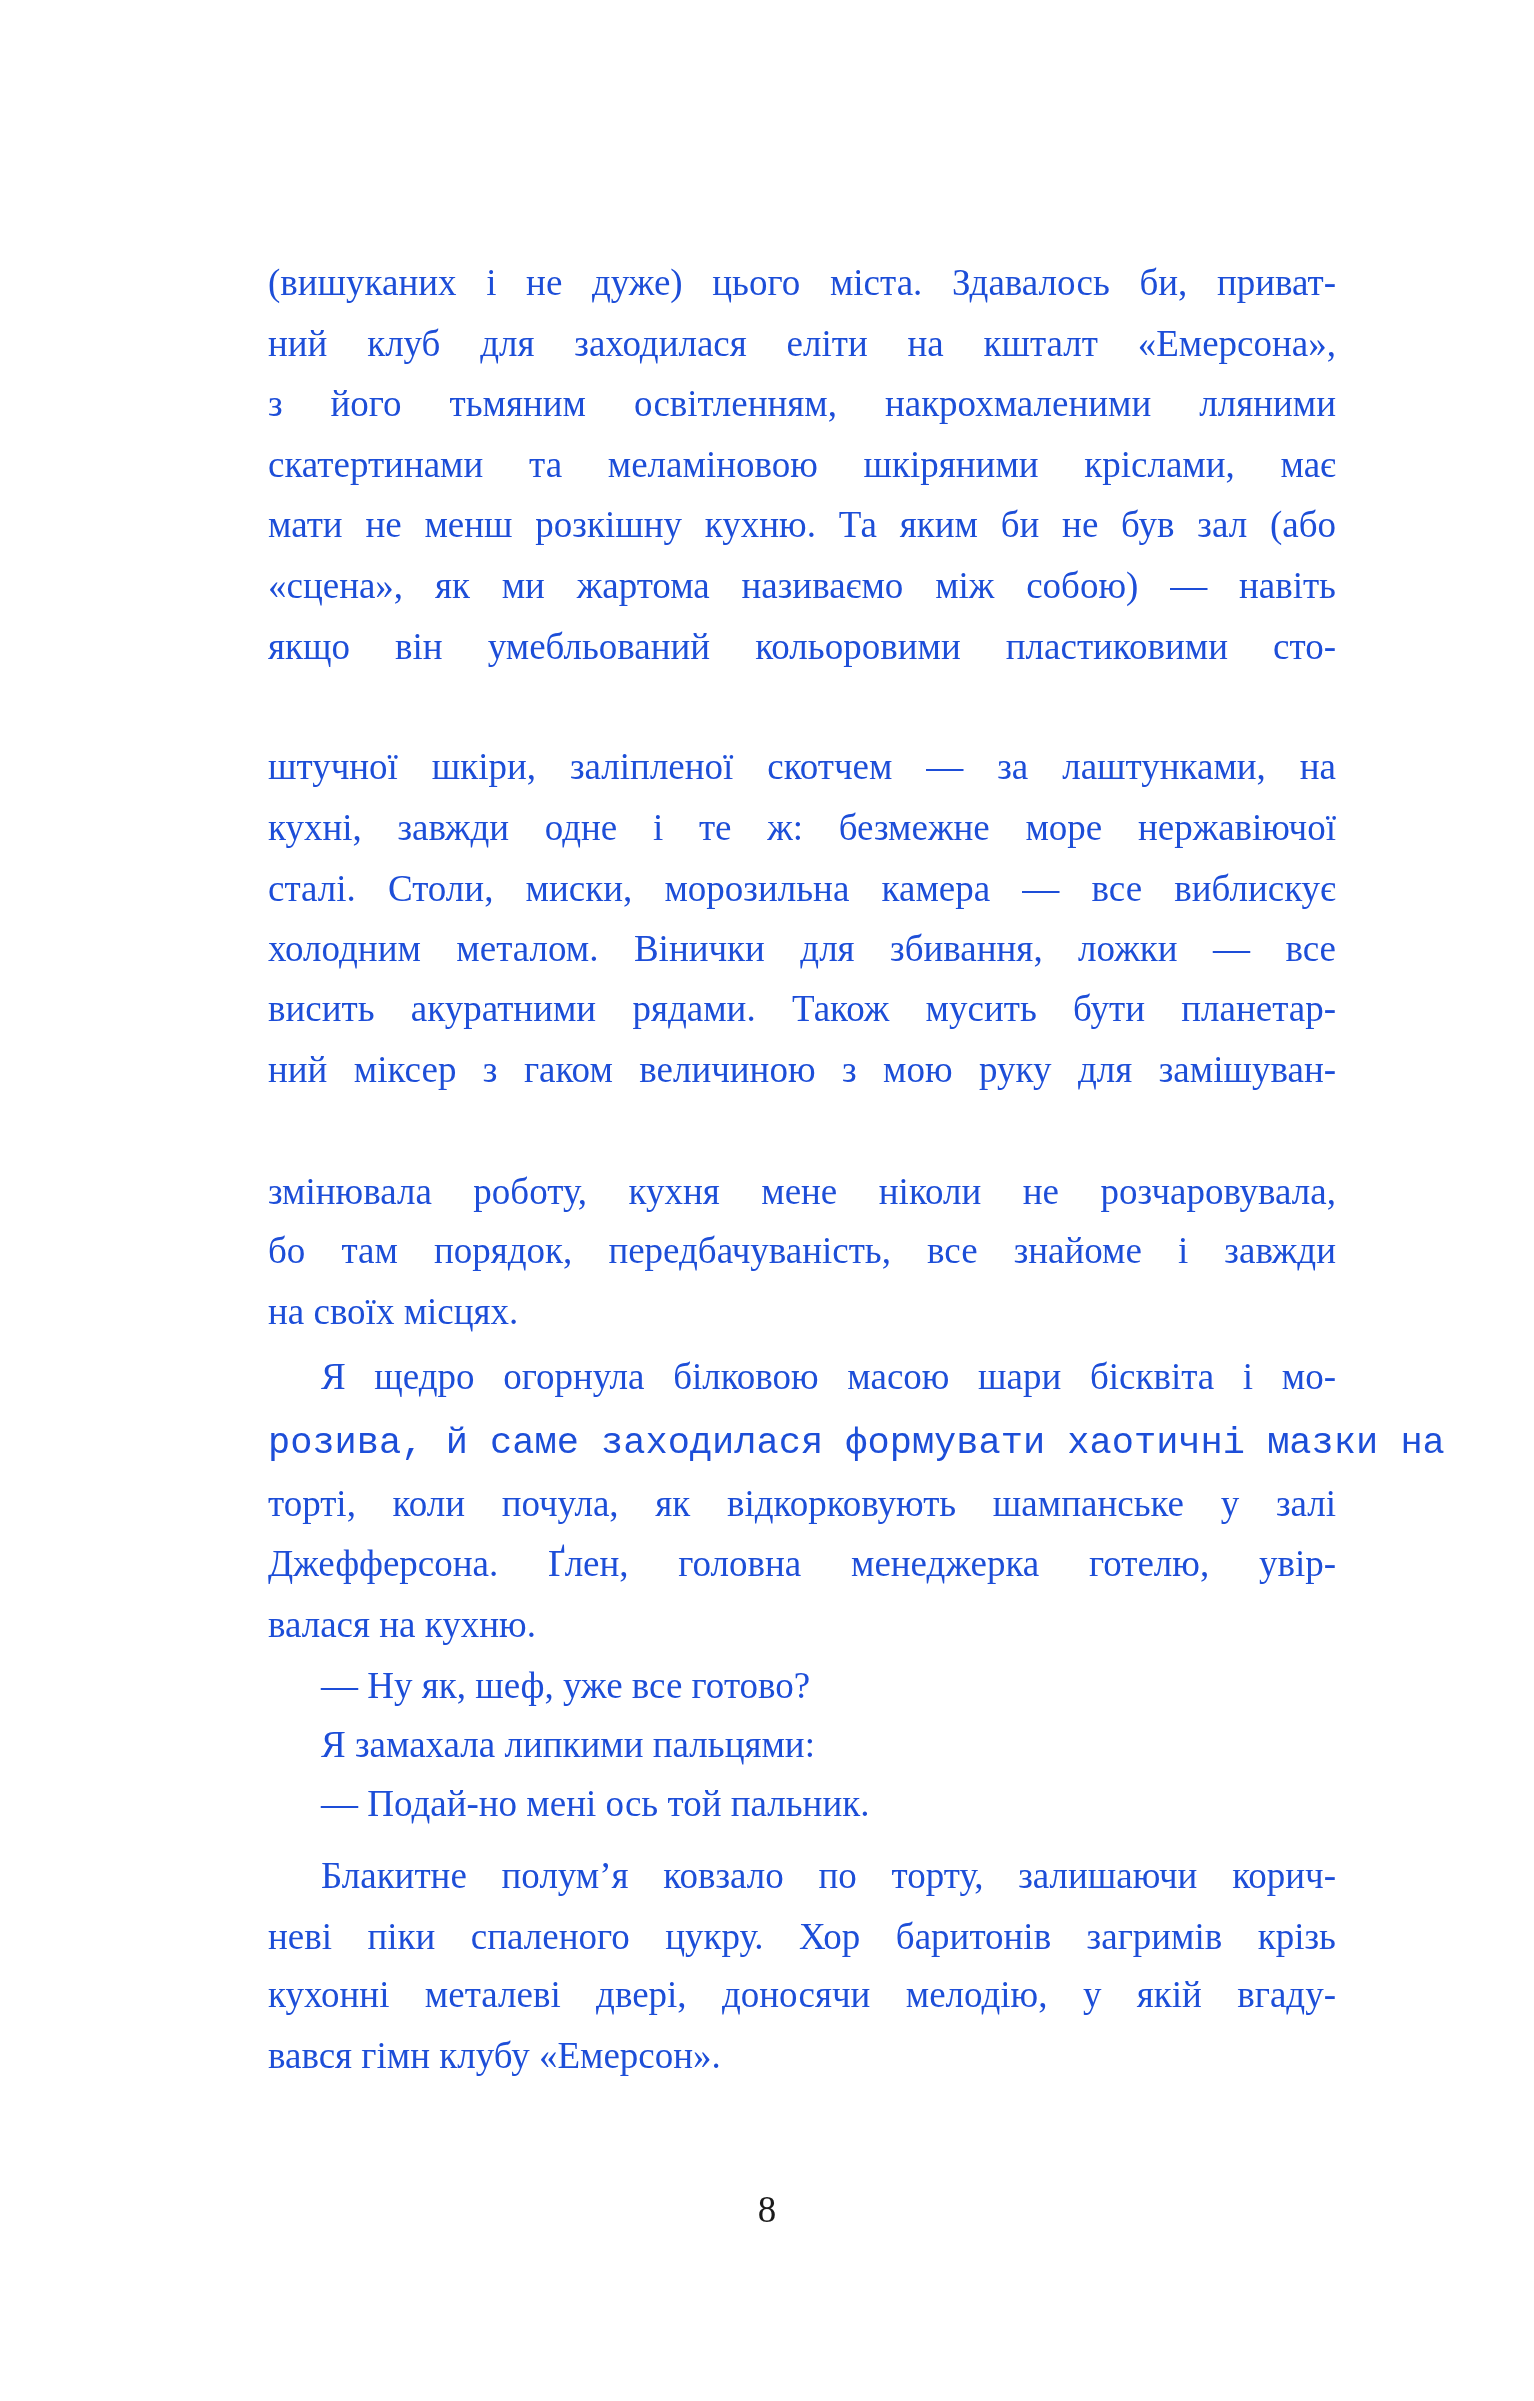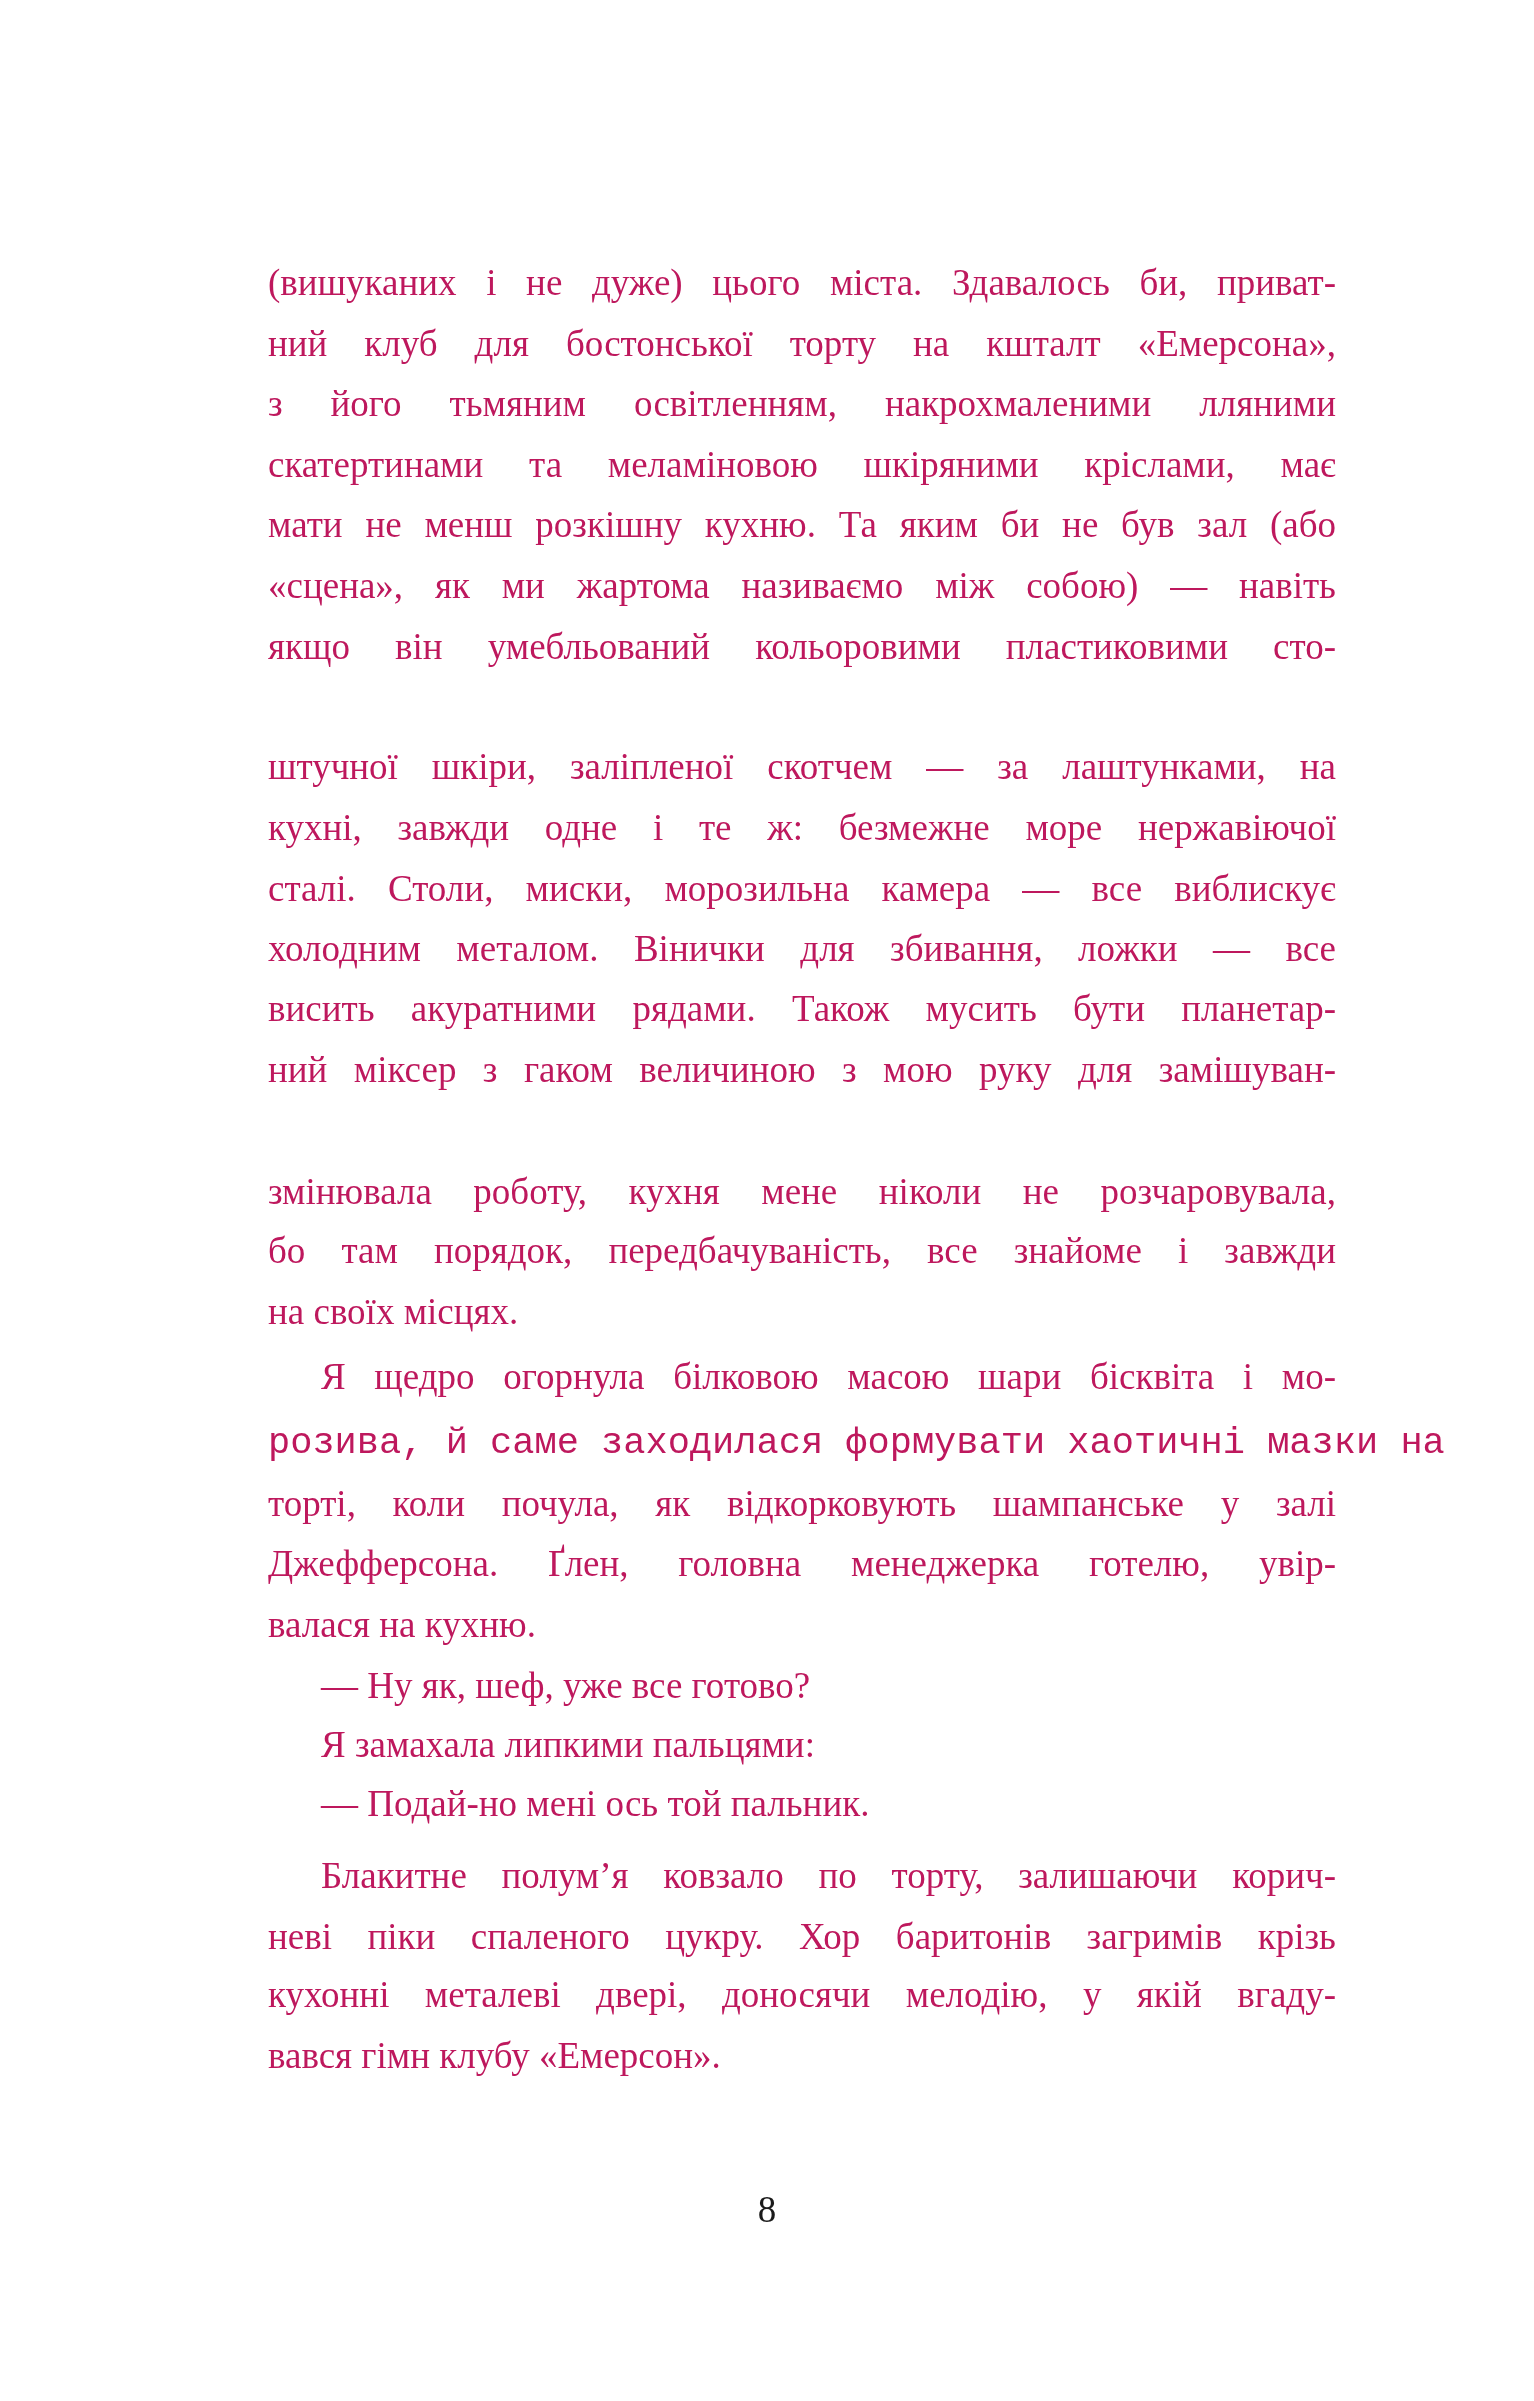--- a/index.html
+++ b/index.html
@@ -1,39 +1,39 @@
 <!DOCTYPE html>
 <html style="font-size:12.8px"><head>
 <meta charset="utf-8">
 <style>
   html, body { margin:0; padding:0; background:#ffffff; }
   body { width:1534px; height:2401px; position:relative; overflow:hidden; }
   .page { position:absolute; left:0; top:0; width:1534px; height:2401px; background:#ffffff; }
   .line {
     position:absolute; left:268px; width:1068px;
     font-family:"Liberation Serif", "DejaVu Serif", serif;
-    font-size:37px; line-height:48px; color:#be185d;
+    font-size:37px; line-height:48px; color:#1d4ed8;
     white-space:nowrap; text-align:justify; text-align-last:justify;
     transform-origin:left center;
   }
   .line.last { text-align-last:left; }
   .line.indent { left:321px; width:1015px; }
   .line.indent.last { text-align-last:left; }
   .pagenum {
     position:absolute; left:0; width:1534px; text-align:center;
     font-family:"Liberation Serif", "DejaVu Serif", serif;
     font-size:37px; line-height:48px; color:#1a1a1a;
   }
 </style>
 </head>
 <body>
 
 <div class="page">
   <div class="line" style="top: 259px;">(вишуканих і не дуже) цього міста. Здавалось би, приват-</div>
-  <div class="line" style="top: 320px;">ний клуб для бостонської торту на кшталт «Емерсона»,</div>
+  <div class="line" style="top: 320px;">ний клуб для заходилася еліти на кшталт «Емерсона»,</div>
   <div class="line" style="top: 380px;">з його тьмяним освітленням, накрохмаленими лляними</div>
   <div class="line" style="top: 441px;">скатертинами та меламіновою шкіряними кріслами, має</div>
   <div class="line" style="top: 501px;">мати не менш розкішну кухню. Та яким би не був зал (або</div>
   <div class="line" style="top: 562px;">«сцена», як ми жартома називаємо між собою) — навіть</div>
   <div class="line" style="top: 623px;">якщо він умебльований кольоровими пластиковими сто-</div>
   <div class="line" style="top: 743px;">штучної шкіри, заліпленої скотчем — за лаштунками, на</div>
   <div class="line" style="top: 804px;">кухні, завжди одне і те ж: безмежне море нержавіючої</div>
   <div class="line" style="top: 865px;">сталі. Столи, миски, морозильна камера — все виблискує</div>
   <div class="line" style="top: 925px;">холодним металом. Вінички для збивання, ложки — все</div>
   <div class="line" style="top: 985px;">висить акуратними рядами. Також мусить бути планетар-</div>

